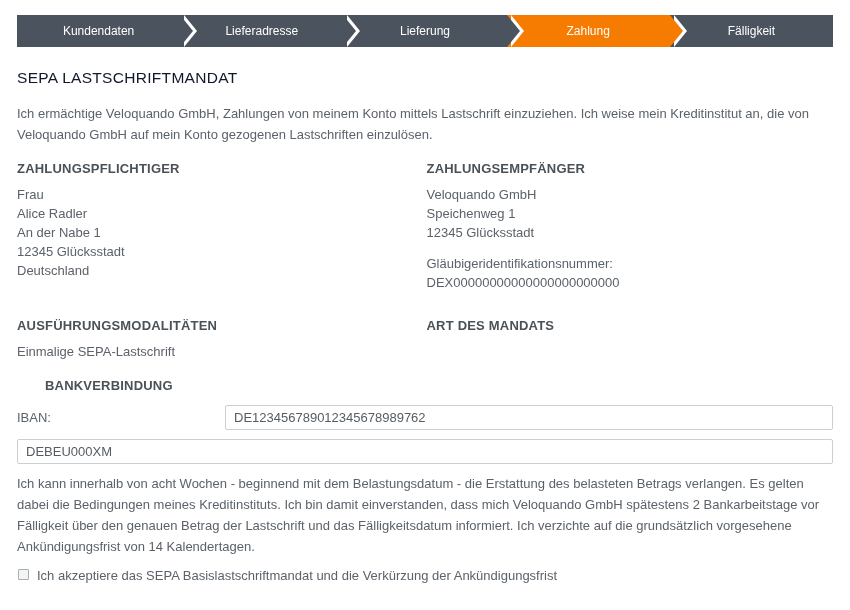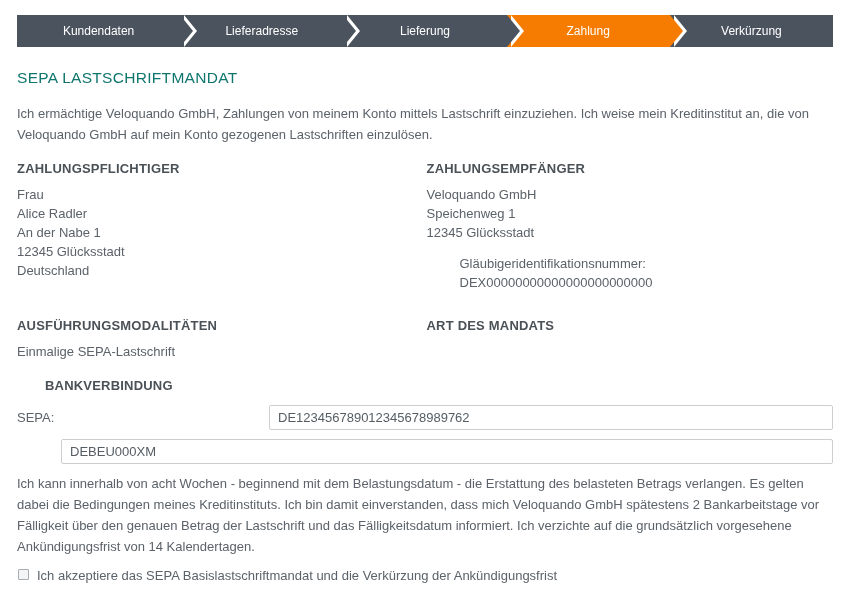--- a/index.html
+++ b/index.html
@@ -33,41 +33,41 @@
   }
   .step.active { background:#f57c00;justify-content:center; }
   .step.active::after { border-left-color:#f57c00; }
   .step-label { color:#ffffff; font-size:12px; }
 
   
   .content { padding:0 17px; }
 
   .page-title {
     margin:22px 0 16px 0; font-size:15.5px; font-weight:400;
-    letter-spacing:.3px; color:#0f766e;
+    letter-spacing:.3px; color:#0f172a;
   }
   .para { margin:13px 0 0 0; font-size:13px; line-height:21px; color:#5b6269; }
 
   .cols { display:grid; grid-template-columns:1fr 1fr; column-gap:3px; }
 
   .sec-heading {
     margin:16px 0 9px 0; font-size:13px; font-weight:700;
     color:#4a5157; letter-spacing:.2px;
   }
   .sec-heading.gap-lg { margin-top:26px; }
   .line { font-size:13px; line-height:19px; color:#5b6269; }
-  .creditor { margin-top:12px;margin-left:33px; }
+  .creditor { margin-top:12px; }
 
   
   .form-row { display:flex; align-items:center; margin-bottom:9px; }
   .form-label { width:208px; font-size:13px; color:#5b6269; }
   .text-input {
     flex:1; height:23px; border:1px solid #cccfd2; border-radius:2px;
     padding:0 8px; font-size:13px; color:#555d63; background:#ffffff;
-    font-family:inherit; outline:none;margin-left:44px;
+    font-family:inherit; outline:none;
   }
 
   
   .accept-row { display:flex; align-items:flex-start; margin-top:10px; }
   .accept-checkbox {
     -webkit-appearance:none; appearance:none;
     width:11px; height:11px; margin:2px 8px 0 1px; flex:0 0 auto;
     border:1px solid #a8adb2; background:#f3f4f5; border-radius:1px;
   }
   .accept-checkbox:checked { background:#4b545e; }
@@ -91,21 +91,21 @@
   <div class="step">
     <span class="step-label">Lieferadresse</span>
   </div>
   <div class="step">
     <span class="step-label">Lieferung</span>
   </div>
   <div class="step active">
     <span class="step-label">Zahlung</span>
   </div>
   <div class="step">
-    <span class="step-label">Verkürzung</span>
+    <span class="step-label">Fälligkeit</span>
   </div>
 </nav>
 
 <main class="content">
 
   <h1 class="page-title">SEPA LASTSCHRIFTMANDAT</h1>
 
   <p class="para">Ich ermächtige Veloquando GmbH, Zahlungen von meinem Konto mittels Lastschrift einzuziehen. Ich weise mein Kreditinstitut an, die von Veloquando GmbH auf mein Konto gezogenen Lastschriften einzulösen.</p>
 
   <div class="cols">
@@ -135,21 +135,21 @@
       <div class="line">Einmalige SEPA-Lastschrift</div>
     </section>
     <section>
       <h2 class="sec-heading gap-lg">ART DES MANDATS</h2>
     </section>
   </div>
 
   <section>
     <h2 class="sec-heading" style="margin-top:17px; margin-bottom:12px;padding-left:28px;">BANKVERBINDUNG</h2>
     <div class="form-row">
-      <label class="form-label">SEPA:</label>
+      <label class="form-label">IBAN:</label>
       <input class="text-input" type="text" value="DE123456789012345678989762" style="">
     </div>
     <div class="form-row">
       <input class="text-input" type="text" value="DEBEU000XM" style="">
     </div>
   </section>
 
   <p class="para" style="margin-top:8px;">Ich kann innerhalb von acht Wochen - beginnend mit dem Belastungsdatum - die Erstattung des belasteten Betrags verlangen. Es gelten dabei die Bedingungen meines Kreditinstituts. Ich bin damit einverstanden, dass mich Veloquando GmbH spätestens 2 Bankarbeitstage vor Fälligkeit über den genauen Betrag der Lastschrift und das Fälligkeitsdatum informiert. Ich verzichte auf die grundsätzlich vorgesehene Ankündigungsfrist von 14 Kalendertagen.</p>
 
   <div class="accept-row">

